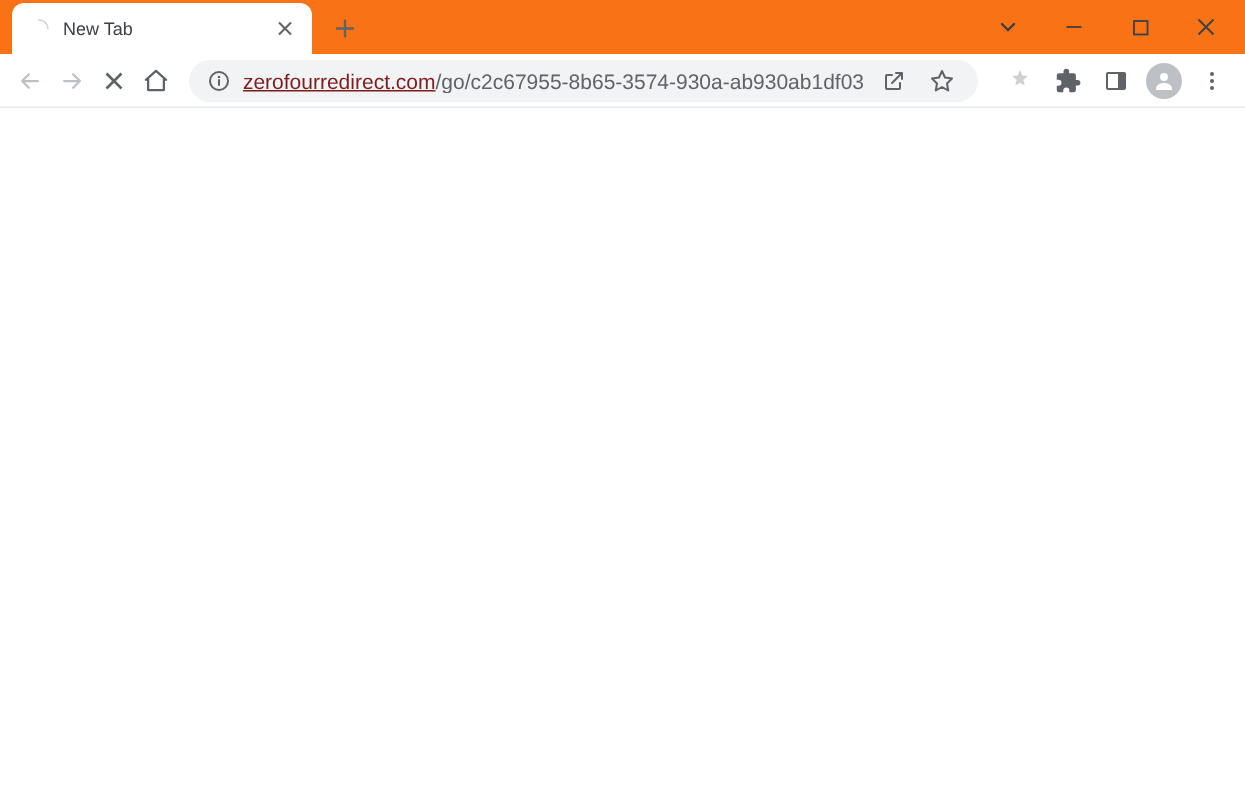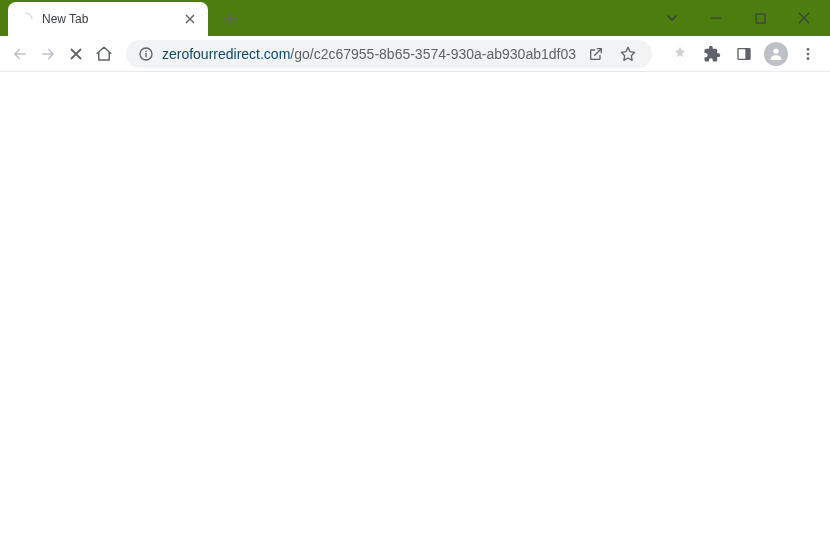--- a/index.html
+++ b/index.html
@@ -7,21 +7,21 @@
       font-family: "Segoe UI", Arial, sans-serif;
       font-size: 13px;
       background: #fff;
       width: 830px;
       height: 538px;
       overflow: hidden;
       position: relative;
     }
     .titlebar {
       height: 36px;
-      background: #4d7c0f;
+      background: #f97316;
       display: flex;
       align-items: flex-end;
       position: relative;
     }
     .tab {
       background: #fff;
       height: 34px;
       width: 200px;
       margin-left: 8px;
       border-radius: 8px 8px 0 0;
@@ -122,21 +122,21 @@
       align-items: center;
       color: #5f6368;
     }
     .url-text {
       flex: 1;
       color: #5f6368;
       font-size: 14px;
       white-space: nowrap;
       overflow: hidden;
     }
-    .url-domain { color: #0c4a6e; }
+    .url-domain { color: #7f1d1d; text-decoration: underline; }
     .addr-action {
       width: 24px;
       height: 24px;
       display: flex;
       align-items: center;
       justify-content: center;
       color: #5f6368;
       cursor: pointer;
     }
     .ext-area {

